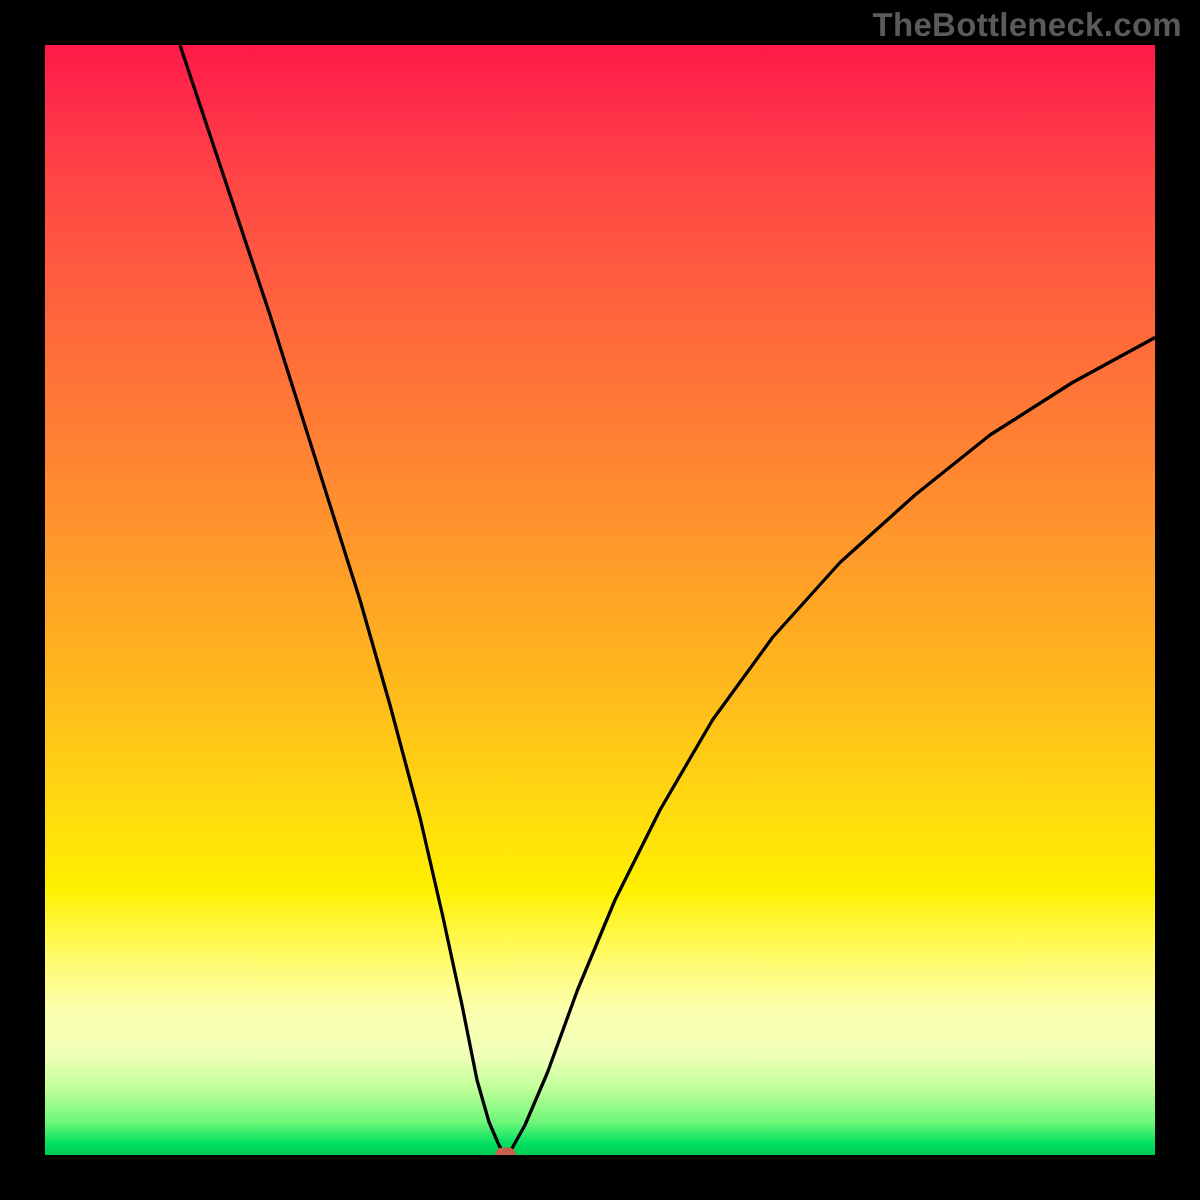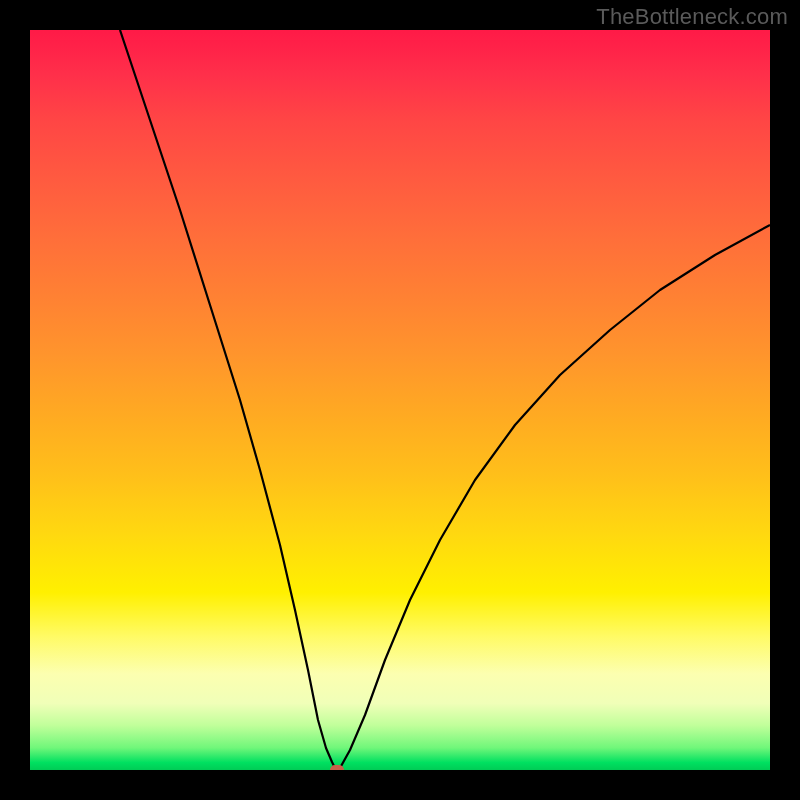--- a/index.html
+++ b/index.html
@@ -9,21 +9,21 @@
     background: #000;
     position: relative;
     font-family: Arial, Helvetica, sans-serif;
   }
   .watermark {
     position: absolute;
     top: 4px;
     right: 12px;
     color: #5a5a5a;
     font-size: 22px;
-    font-weight: 400;
+    font-weight: 700;
     z-index: 10;
     letter-spacing: 0.2px;
   }
   .plot-area {
     position: absolute;
     left: 30px;
     top: 30px;
     width: 740px;
     height: 740px;
     overflow: hidden;

